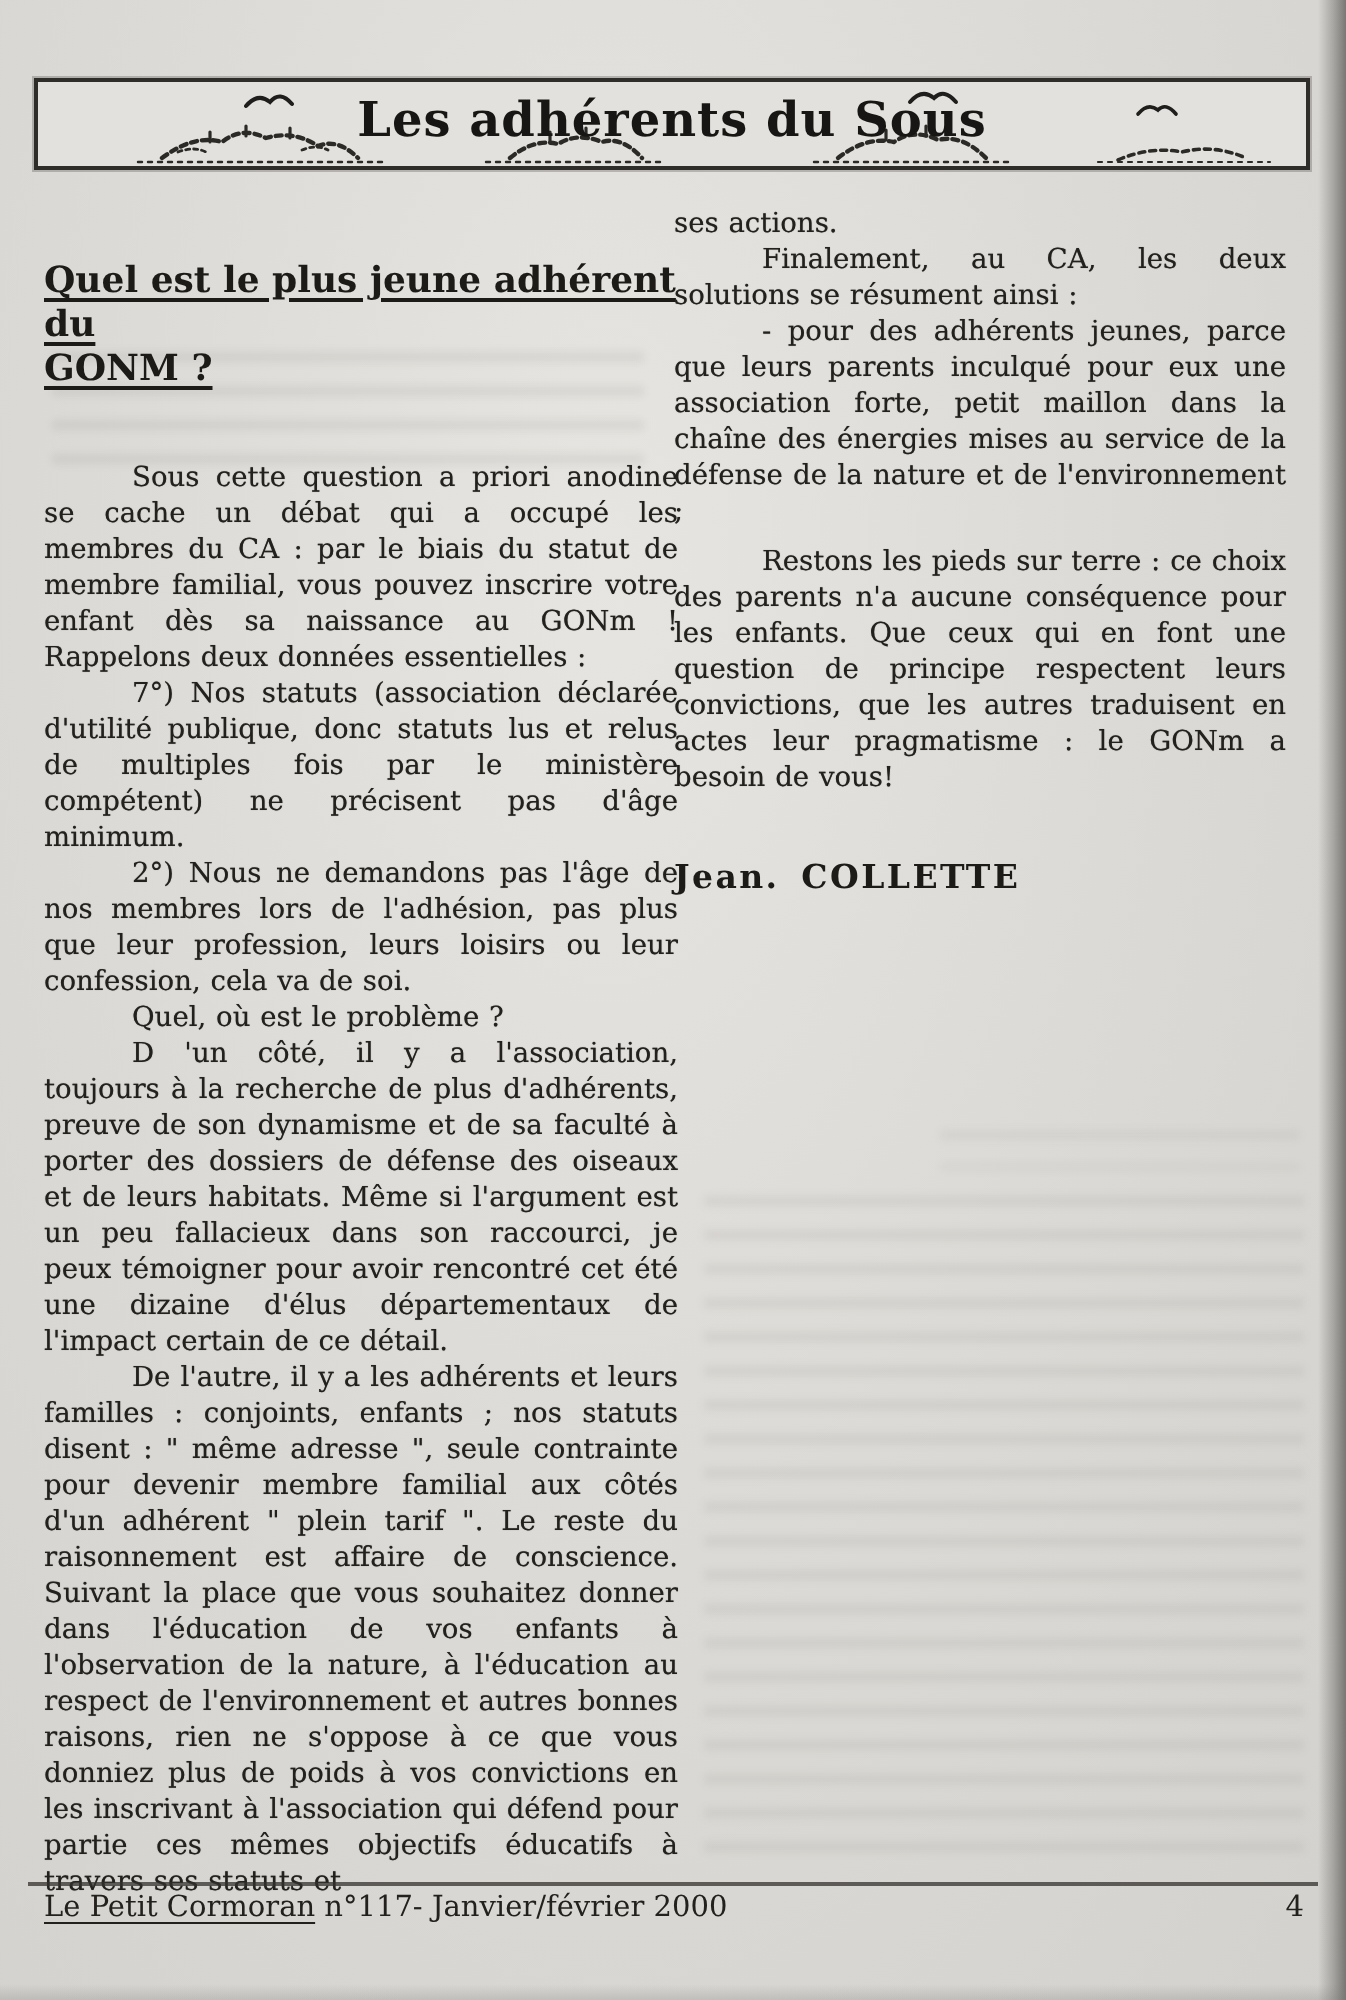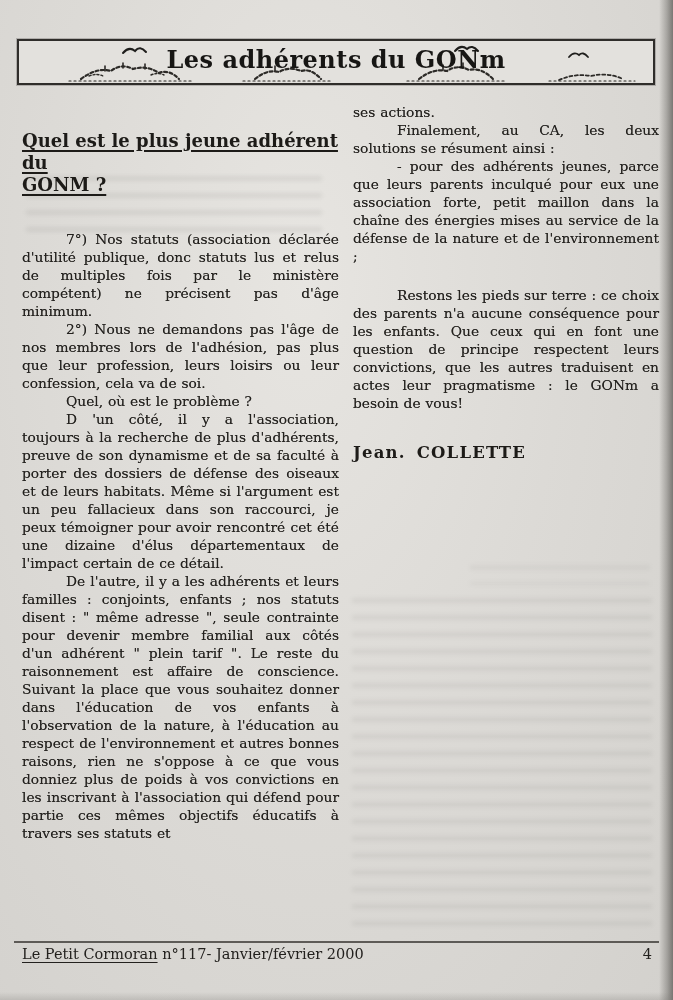--- a/index.html
+++ b/index.html
@@ -33,21 +33,21 @@
     text-align:center;
     font-size:24px;font-weight:bold;
     letter-spacing:.5px;
     color:#17161412;
     color:#171614;
   }
   .banner-art{position:absolute;left:0;top:0;width:100%;height:100%;pointer-events:none;}
   
   .col{position:absolute;}
   .col-left{left:22px;top:130px;width:317px;}
-  .col-right{left:353px;top:103px;width:306px;}
+  .col-right{left:337px;top:103px;width:306px;}
   .heading{
     font-size:18px;font-weight:bold;
     line-height:22px;
     color:#1d1b18;
     margin-bottom:34px;
   }
   .heading .hline{
     text-decoration:underline;
     text-decoration-thickness:1.5px;
     text-underline-offset:3px;
@@ -57,21 +57,21 @@
     margin:0;
     font-size:13.8px;
     line-height:18px;
     text-align:justify;
     hyphens:auto;
     word-spacing:.5px;
     color:#23211e;
     text-shadow:0 0 .4px rgba(35,33,30,.6);
   }
   .para.indent{text-indent:44px;}
-  .para.gap-before{margin-top:21px;}
+  .para.gap-before{margin-top:7px;}
   .signature{
     margin-top:31px;
     padding-right:24px;
     font-size:16.5px;
     font-weight:bold;
     letter-spacing:1.2px;
     word-spacing:4px;
     color:#1d1b18;
   }
   
@@ -135,32 +135,33 @@
       <g stroke="#1f1e1c" fill="none" stroke-width="2" stroke-linecap="round">
         <path d="M104,12 Q110,5 116,10 Q121,4 127,11"></path>
       </g>
       <g stroke="#1f1e1c" fill="none" stroke-width="2" stroke-linecap="round">
         <path d="M436,10 Q442,3 448,8 Q453,3 459,10"></path>
       </g>
       <g stroke="#1f1e1c" fill="none" stroke-width="1.8" stroke-linecap="round">
         <path d="M550,16 Q555,10 560,14 Q564,10 569,16"></path>
       </g>
     </svg>
-    <div class="banner-title">Les adhérents du GONm</div>
+    <div class="banner-title">Les adhérents du Sous</div>
   </div>
 
   <div class="ghost ghost-1"></div>
   <div class="ghost ghost-2"></div>
   <div class="ghost ghost-3"></div>
 
   <div class="col col-left">
     <div class="heading">
       <div class="hline hline1">Quel est le plus jeune adhérent du</div>
       <div class="hline">GONM ?</div>
     </div>
+    <p class="para indent">Sous cette question a priori anodine se cache un débat qui a occupé les membres du CA : par le biais du statut de membre familial, vous pouvez inscrire votre enfant dès sa naissance au GONm ! Rappelons deux données essentielles :</p>
     <p class="para indent">7°) Nos statuts (association déclarée d'utilité publique, donc statuts lus et relus de multiples fois par le ministère compétent) ne précisent pas d'âge minimum.</p>
     <p class="para indent">2°) Nous ne demandons pas l'âge de nos membres lors de l'adhésion, pas plus que leur profession, leurs loisirs ou leur confession, cela va de soi.</p>
     <p class="para indent">Quel, où est le problème ?</p>
     <p class="para indent">D 'un côté, il y a l'association, toujours à la recherche de plus d'adhérents, preuve de son dynamisme et de sa faculté à porter des dossiers de défense des oiseaux et de leurs habitats. Même si l'argument est un peu fallacieux dans son raccourci, je peux témoigner pour avoir rencontré cet été une dizaine d'élus départementaux de l'impact certain de ce détail.</p>
     <p class="para indent">De l'autre, il y a les adhérents et leurs familles : conjoints, enfants ; nos statuts disent : " même adresse ", seule contrainte pour devenir membre familial aux côtés d'un adhérent " plein tarif ". Le reste du raisonnement est affaire de conscience. Suivant la place que vous souhaitez donner dans l'éducation de vos enfants à l'observation de la nature, à l'éducation au respect de l'environnement et autres bonnes raisons, rien ne s'oppose à ce que vous donniez plus de poids à vos convictions en les inscrivant à l'association qui défend pour partie ces mêmes objectifs éducatifs à travers ses statuts et</p>
   </div>
 
   <div class="col col-right">
     <p class="para">ses actions.</p>
     <p class="para indent">Finalement, au CA, les deux solutions se résument ainsi :</p>

